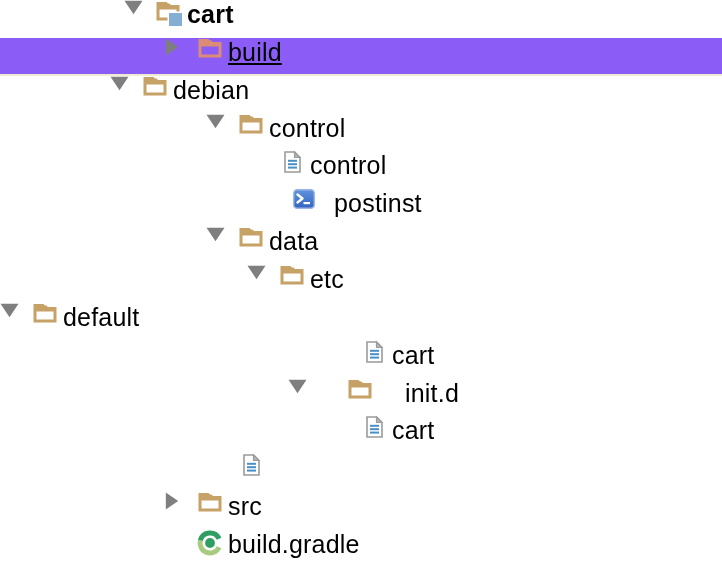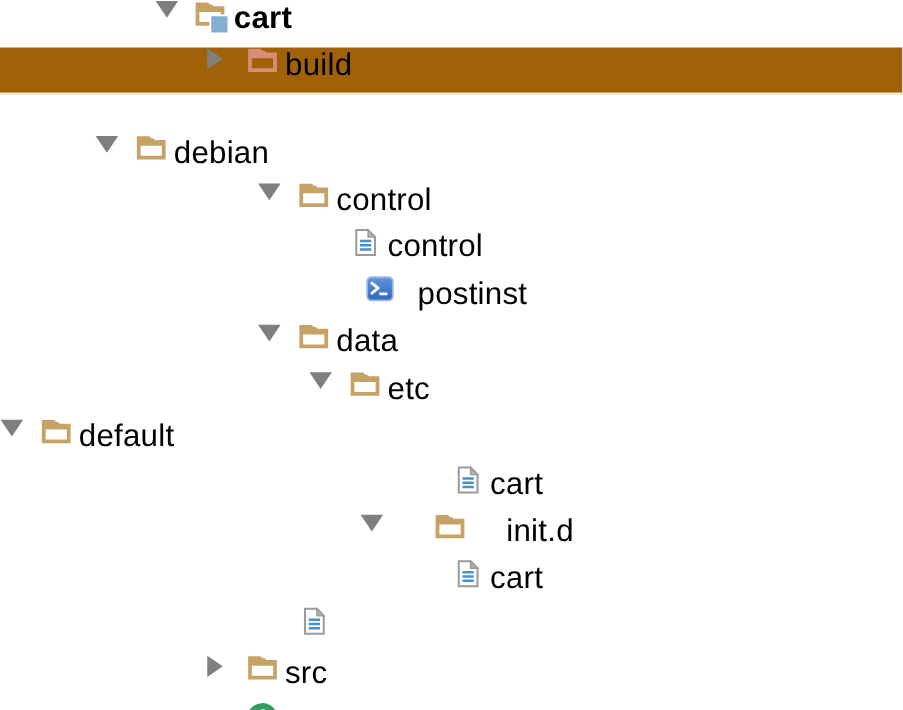--- a/index.html
+++ b/index.html
@@ -12,22 +12,23 @@
   }
   #tree { width: 100%; height: 100%; }
   .row {
     display: flex;
     align-items: flex-start;
     height: 37.867px;
     box-sizing: border-box;
     white-space: nowrap;
   }
   .row.highlighted {
-    background: #a16207;
+    background: #8b5cf6;
     border-bottom: 2px solid #efecd2;
+    text-decoration: underline;
   }
   .disclosure {
     width: 33px;
     flex: none;
     display: flex;
     align-items: center;
     justify-content: flex-start;
   }
   .icon-slot {
     width: 24px;
@@ -73,21 +74,21 @@
           <polygon points="0.8,0.5 13.2,9 0.8,17.5" fill="#7f7f7f"></polygon>
         </svg>
       </span>
     <span class="icon-slot">
         <svg width="24" height="20" viewBox="0 0 24 20">
        <path d="M0.5,1 L10.5,1 L12,2.5 L13.5,2.5 L15,4 L23.5,4 L23.5,19.5 L0.5,19.5 Z M3.5,8.5 L3.5,16.5 L20.5,16.5 L20.5,8.5 Z" fill="#db8b76" fill-rule="evenodd"></path>
      </svg>
       </span>
     <span class="label">build</span>
   </div>
-    <div class="row" style="padding-left: 76px; margin-top: 32px;">
+    <div class="row" style="padding-left: 110px;">
     <span class="disclosure">
         <svg width="19" height="15" viewBox="0 0 19 15">
           <polygon points="0.5,0.8 18.5,0.8 9.5,14.2" fill="#7f7f7f"></polygon>
         </svg>
       </span>
     <span class="icon-slot">
         <svg width="24" height="20" viewBox="0 0 24 20">
        <path d="M0.5,1 L10.5,1 L12,2.5 L13.5,2.5 L15,4 L23.5,4 L23.5,19.5 L0.5,19.5 Z M3.5,8.5 L3.5,16.5 L20.5,16.5 L20.5,8.5 Z" fill="#c7a267" fill-rule="evenodd"></path>
      </svg>
       </span>
@@ -241,14 +242,15 @@
   </div>
     <div class="row" style="padding-left: 165px;">
     <span class="disclosure"></span>
     <span class="icon-slot">
         <svg width="26" height="26" viewBox="0 0 26 26">
        <path d="M22.06,17.23 A10,10 0 0 1 3.34,10.41" fill="none" stroke="#a8cb7f" stroke-width="5"></path>
        <path d="M3.34,10.41 A10,10 0 0 1 22.06,8.77" fill="none" stroke="#2f9e63" stroke-width="5"></path>
        <circle cx="13" cy="13" r="4.9" fill="#2f9e63"></circle>
      </svg>
       </span>
+    <span class="label">build.gradle</span>
   </div>
   </div>
 
 </body></html>

